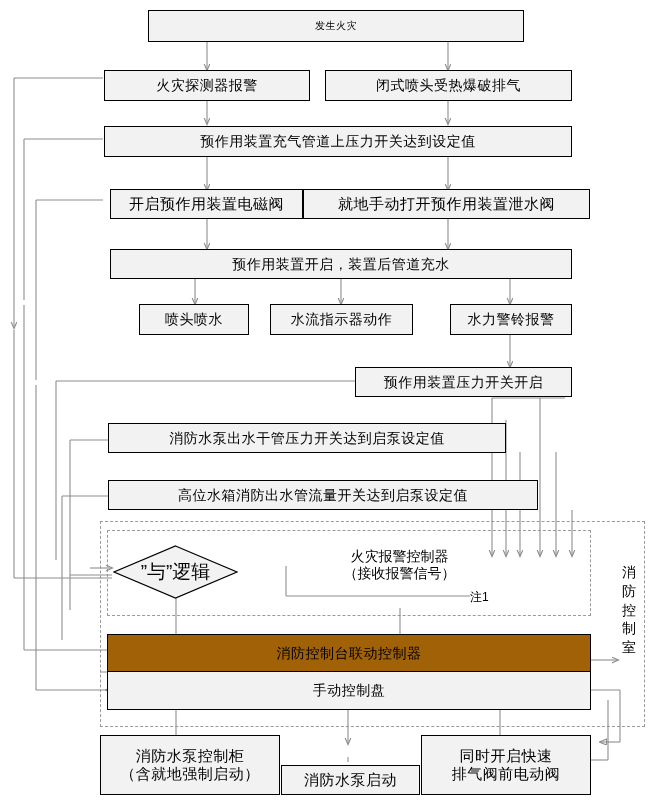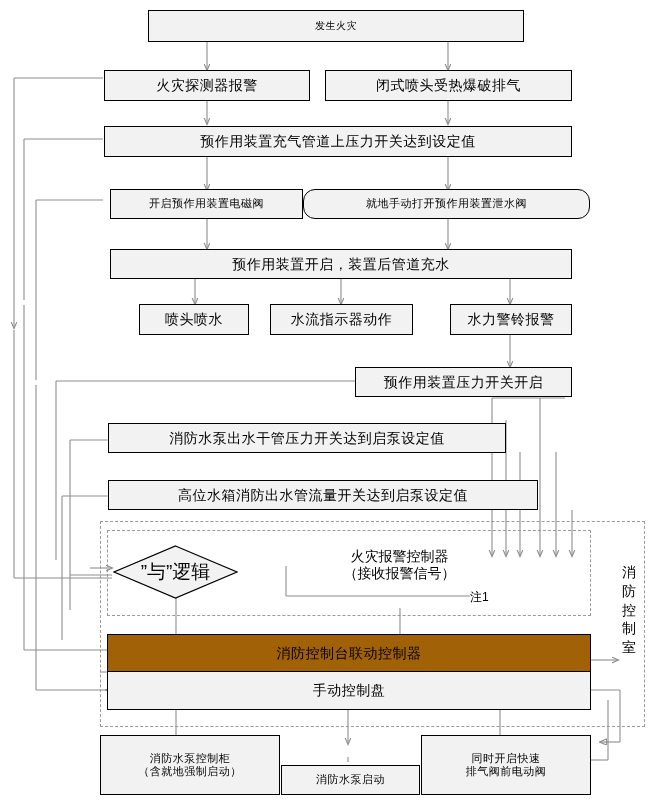--- a/index.html
+++ b/index.html
@@ -26,21 +26,21 @@
     align-items: center;
     justify-content: center;
     text-align: center;
     color: #000000;
     font-size: 14px;
     line-height: 1.2;
     letter-spacing: 0.5px;
     white-space: pre-line;
   }
   .node.small {
-    font-size: 11px;
+    font-size: 15px;
   }
   .plain {
     position: absolute;
     box-sizing: border-box;
     display: flex;
     align-items: center;
     justify-content: center;
     text-align: center;
     color: #000000;
     font-size: 13px;
@@ -216,21 +216,21 @@
   <div class="node" style="left:108px; top:10px; width:376px; height:32px; font-size:10px;margin-left:40px;">发生火灾</div>
 
   <div class="node" style="left:104px; top:70px; width:206px; height:31px;">火灾探测器报警</div>
 
   <div class="node" style="left:325px; top:70px; width:247px; height:31px;">闭式喷头受热爆破排气</div>
 
   <div class="node" style="left:104px; top:126px; width:468px; height:31px;">预作用装置充气管道上压力开关达到设定值</div>
 
   <div class="node small" style="left:110px; top:189px; width:193px; height:30px;">开启预作用装置电磁阀</div>
 
-  <div class="node small" style="left:303px; top:189px; width:287px; height:30px;border-radius:12px;">就地手动打开预作用装置泄水阀</div>
+  <div class="node small" style="left:303px; top:189px; width:287px; height:30px;">就地手动打开预作用装置泄水阀</div>
 
   <div class="node" style="left:110px; top:249px; width:462px; height:30px;">预作用装置开启，装置后管道充水</div>
 
   <div class="node" style="left:139px; top:304px; width:110px; height:31px;">喷头喷水</div>
 
   <div class="node" style="left:270px; top:304px; width:143px; height:31px;">水流指示器动作</div>
 
   <div class="node" style="left:450px; top:304px; width:122px; height:31px;">水力警铃报警</div>
 
   <div class="node" style="left:355px; top:367px; width:217px; height:30px;">预作用装置压力开关开启</div>

